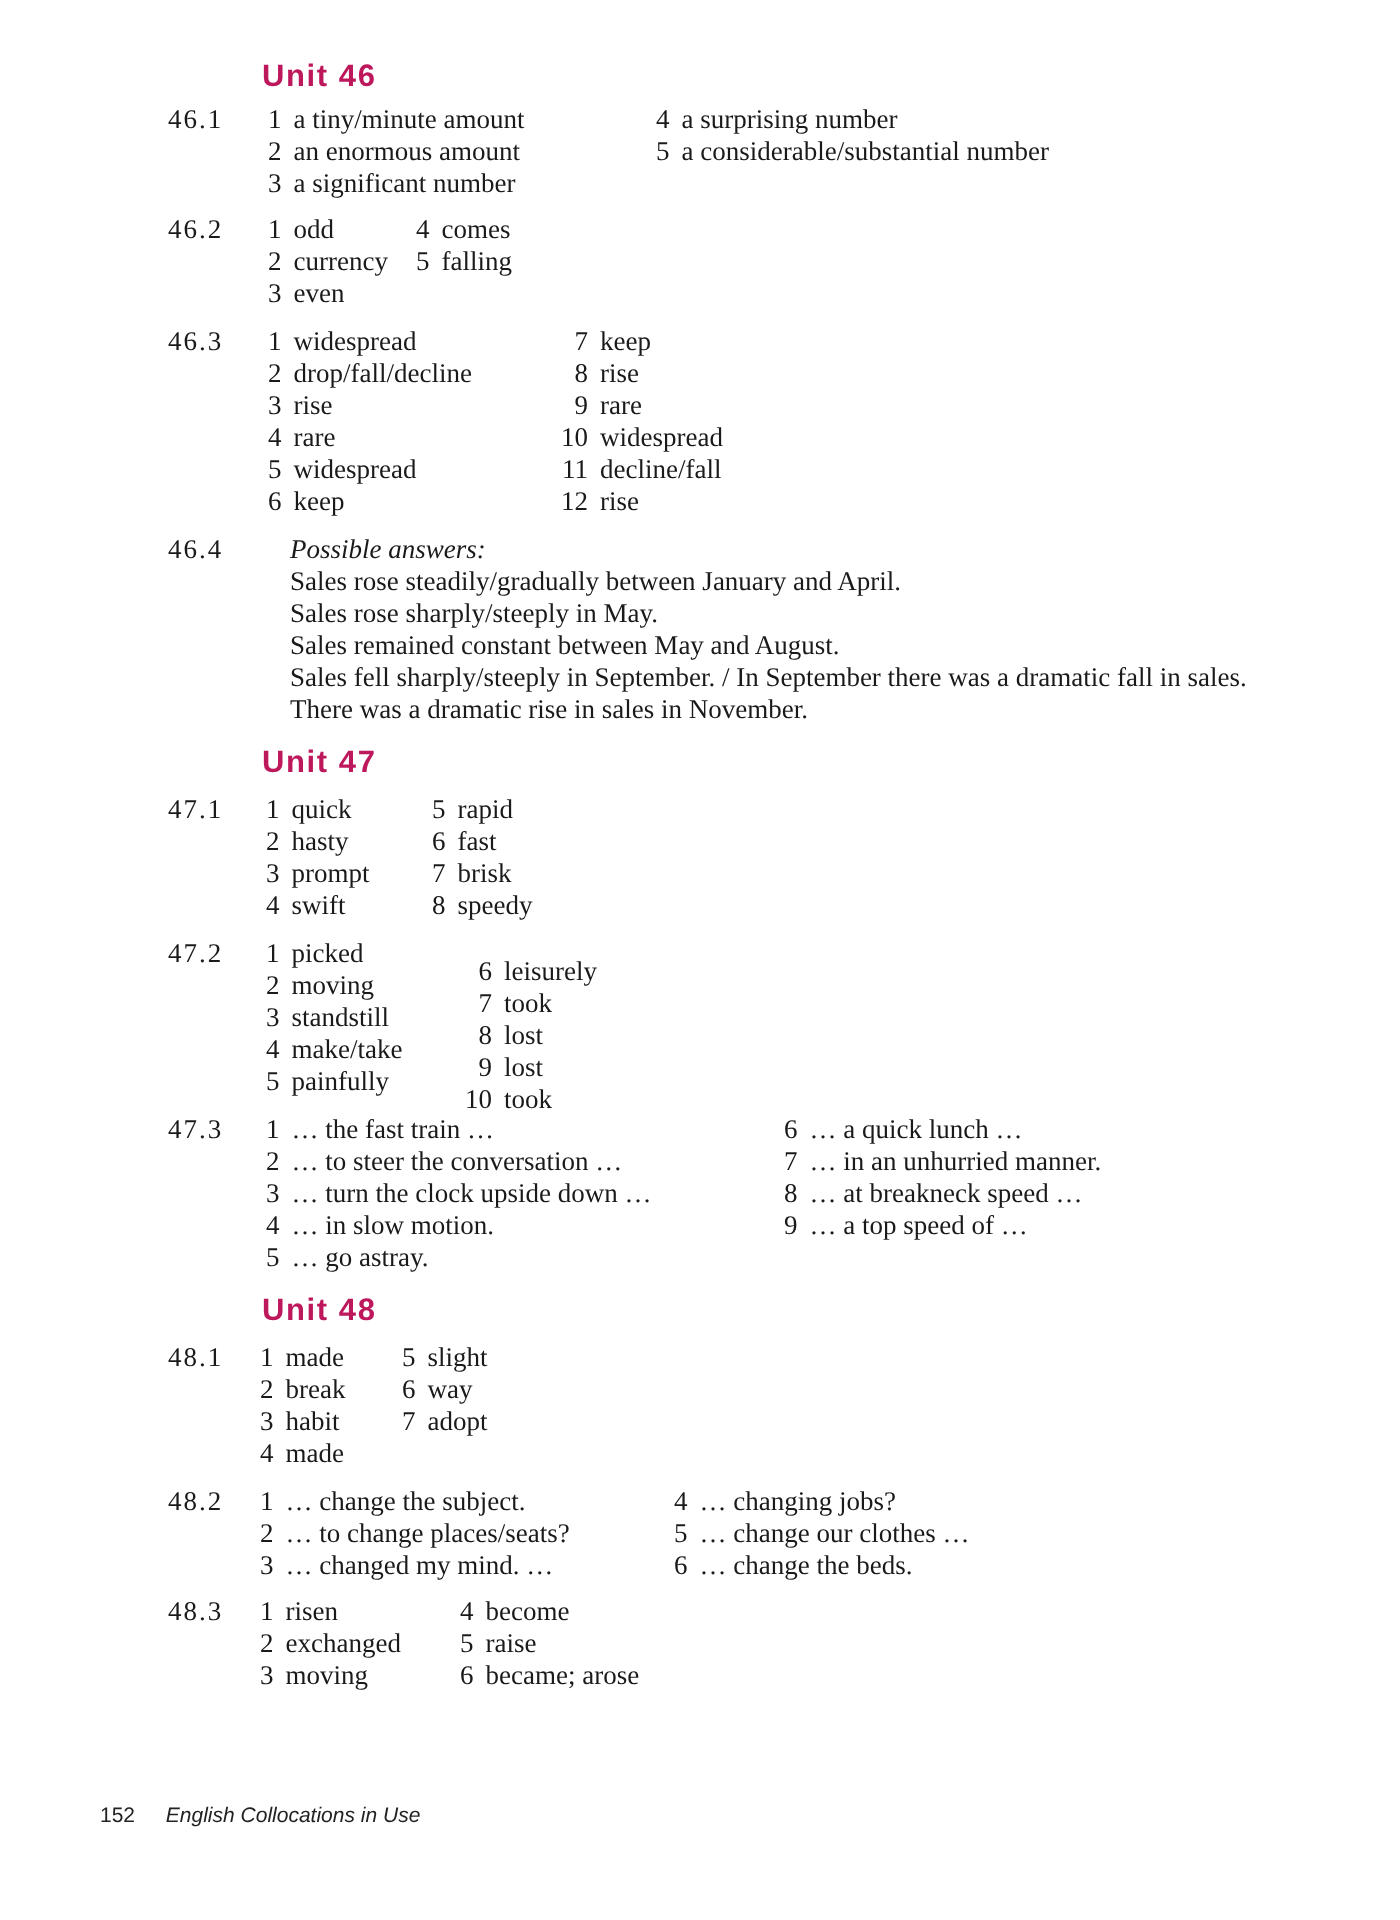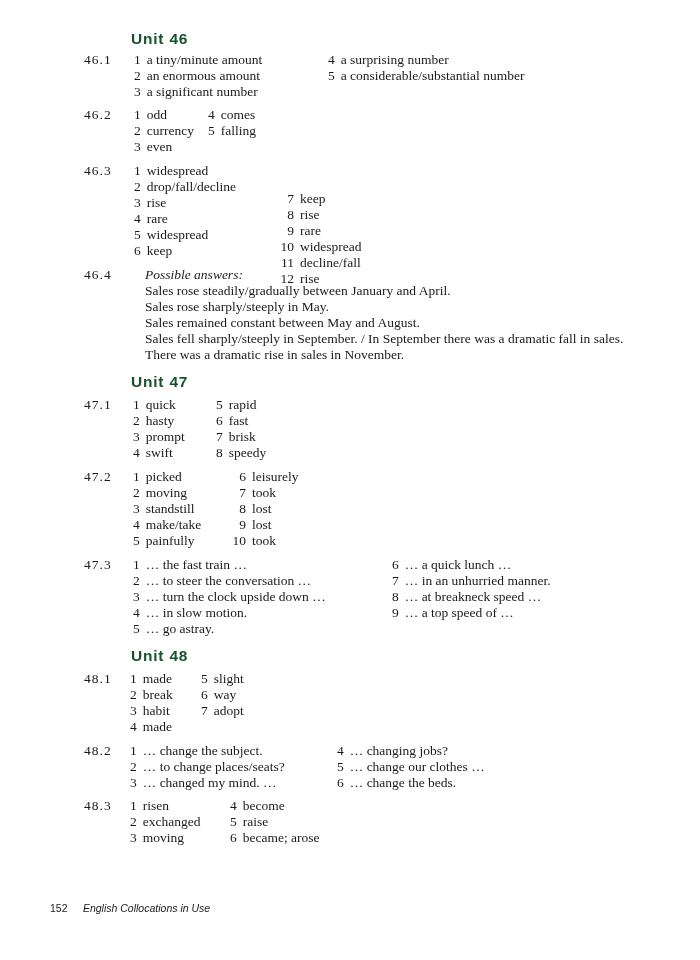--- a/index.html
+++ b/index.html
@@ -3,21 +3,21 @@
   <meta charset="utf-8">
   <style>
     html, body { margin:0; padding:0; }
     body {
       width:700px; height:960px; background:#ffffff; position:relative; overflow:hidden;
       font-family:"Liberation Serif","DejaVu Serif",serif; color:#1a1a1a;
     }
     .unit-heading {
       position:absolute; left:131px;
       font-family:"Liberation Sans","DejaVu Sans",sans-serif; font-weight:bold;
-      font-size:15.5px; letter-spacing:0.8px; color:#14532d;
+      font-size:15.5px; letter-spacing:0.8px; color:#be185d;
     }
     .ex {
       position:absolute; left:0; width:700px;
       font-size:13.5px; line-height:16px;
     }
     .ex-num {
       position:absolute; left:84px; top:0; letter-spacing:1px;
     }
     .col {
       position:absolute; top:0;
@@ -67,21 +67,21 @@
 <div class="ex" style="top:163px;">
   <span class="ex-num">46.3</span>
   <div class="col" style="left:134px;">
     <div class="row"><span class="n">1</span><span class="t">widespread</span></div>
     <div class="row"><span class="n">2</span><span class="t">drop/fall/decline</span></div>
     <div class="row"><span class="n">3</span><span class="t">rise</span></div>
     <div class="row"><span class="n">4</span><span class="t">rare</span></div>
     <div class="row"><span class="n">5</span><span class="t">widespread</span></div>
     <div class="row"><span class="n">6</span><span class="t">keep</span></div>
   </div>
-  <div class="col" style="left:280px;margin-top:28px;">
+  <div class="col" style="left:280px;">
     <div class="row"><span class="n" style="width:14px">7</span><span class="t">keep</span></div>
     <div class="row"><span class="n" style="width:14px">8</span><span class="t">rise</span></div>
     <div class="row"><span class="n" style="width:14px">9</span><span class="t">rare</span></div>
     <div class="row"><span class="n" style="width:14px">10</span><span class="t">widespread</span></div>
     <div class="row"><span class="n" style="width:14px">11</span><span class="t">decline/fall</span></div>
     <div class="row"><span class="n" style="width:14px">12</span><span class="t">rise</span></div>
   </div>
 </div>
 
 <div class="ex" style="top:267px;">
@@ -116,21 +116,21 @@
 
 <div class="ex" style="top:469px;">
   <span class="ex-num">47.2</span>
   <div class="col" style="left:133px;">
     <div class="row"><span class="n">1</span><span class="t">picked</span></div>
     <div class="row"><span class="n">2</span><span class="t">moving</span></div>
     <div class="row"><span class="n">3</span><span class="t">standstill</span></div>
     <div class="row"><span class="n">4</span><span class="t">make/take</span></div>
     <div class="row"><span class="n">5</span><span class="t">painfully</span></div>
   </div>
-  <div class="col" style="left:232px;">
+  <div class="col" style="left:232px;margin-top:9px;">
     <div class="row"><span class="n" style="width:14px">6</span><span class="t">leisurely</span></div>
     <div class="row"><span class="n" style="width:14px">7</span><span class="t">took</span></div>
     <div class="row"><span class="n" style="width:14px">8</span><span class="t">lost</span></div>
     <div class="row"><span class="n" style="width:14px">9</span><span class="t">lost</span></div>
     <div class="row"><span class="n" style="width:14px">10</span><span class="t">took</span></div>
   </div>
 </div>
 
 <div class="ex" style="top:557px;">
   <span class="ex-num">47.3</span>

